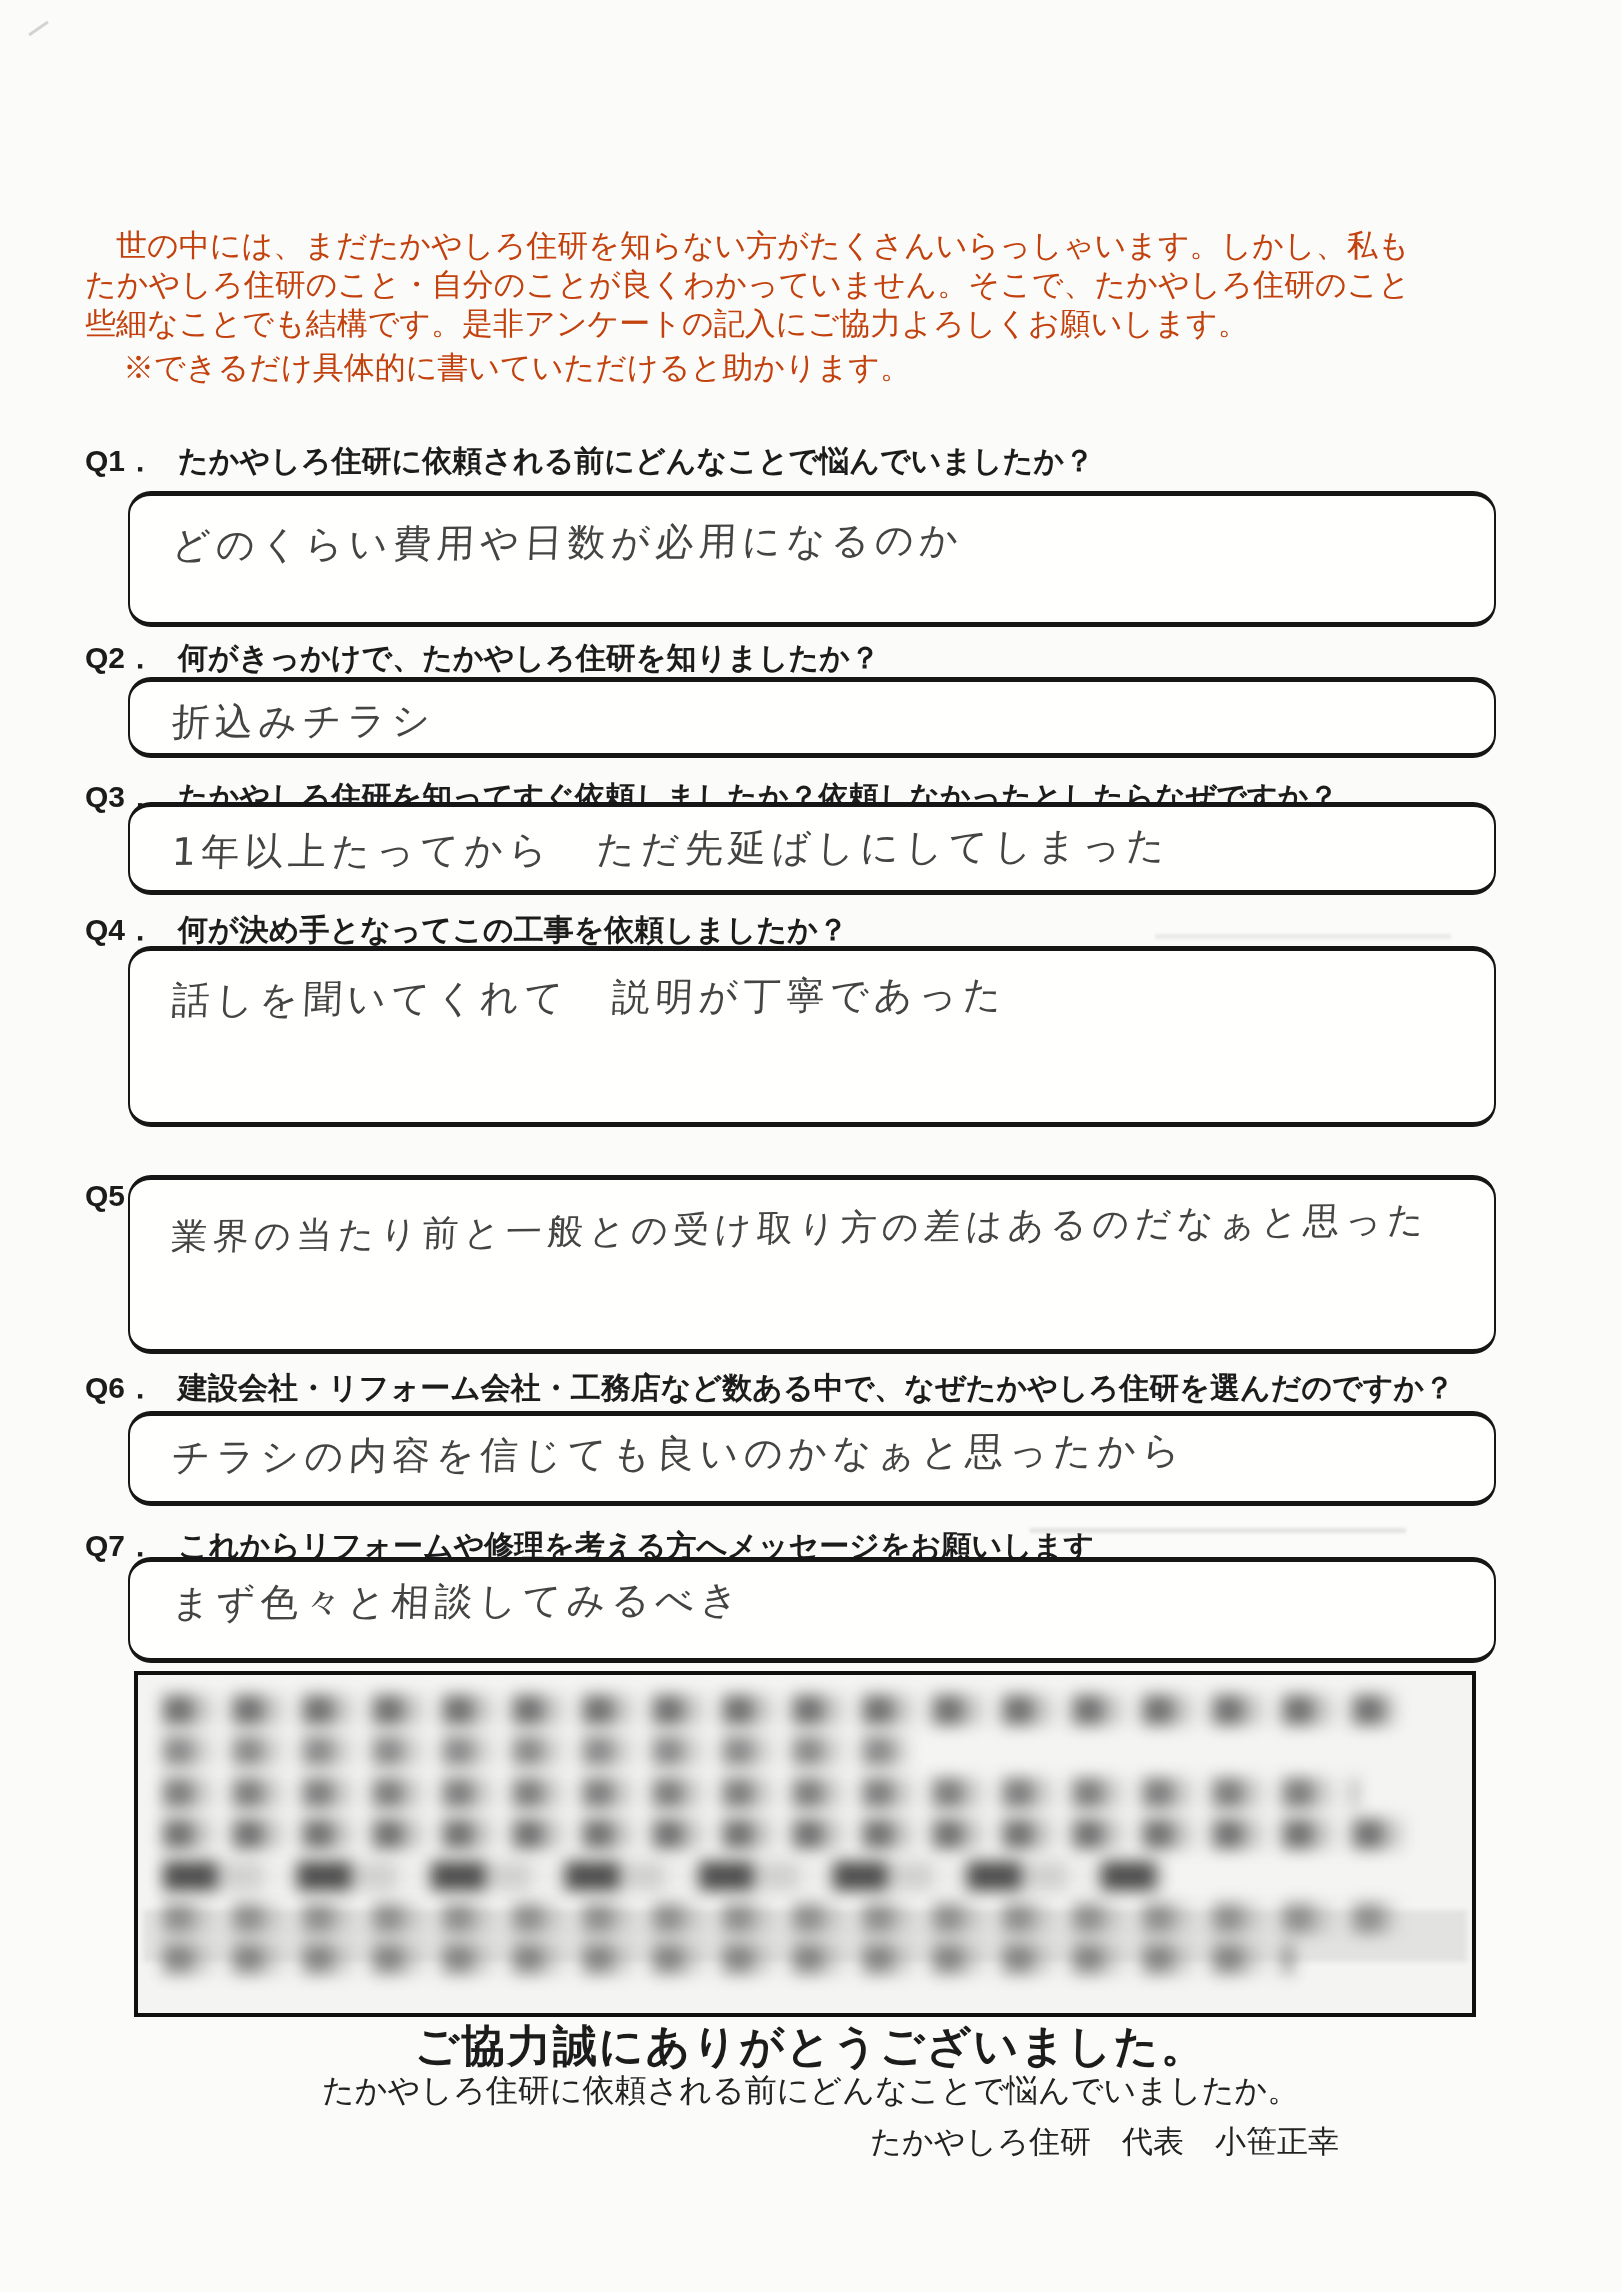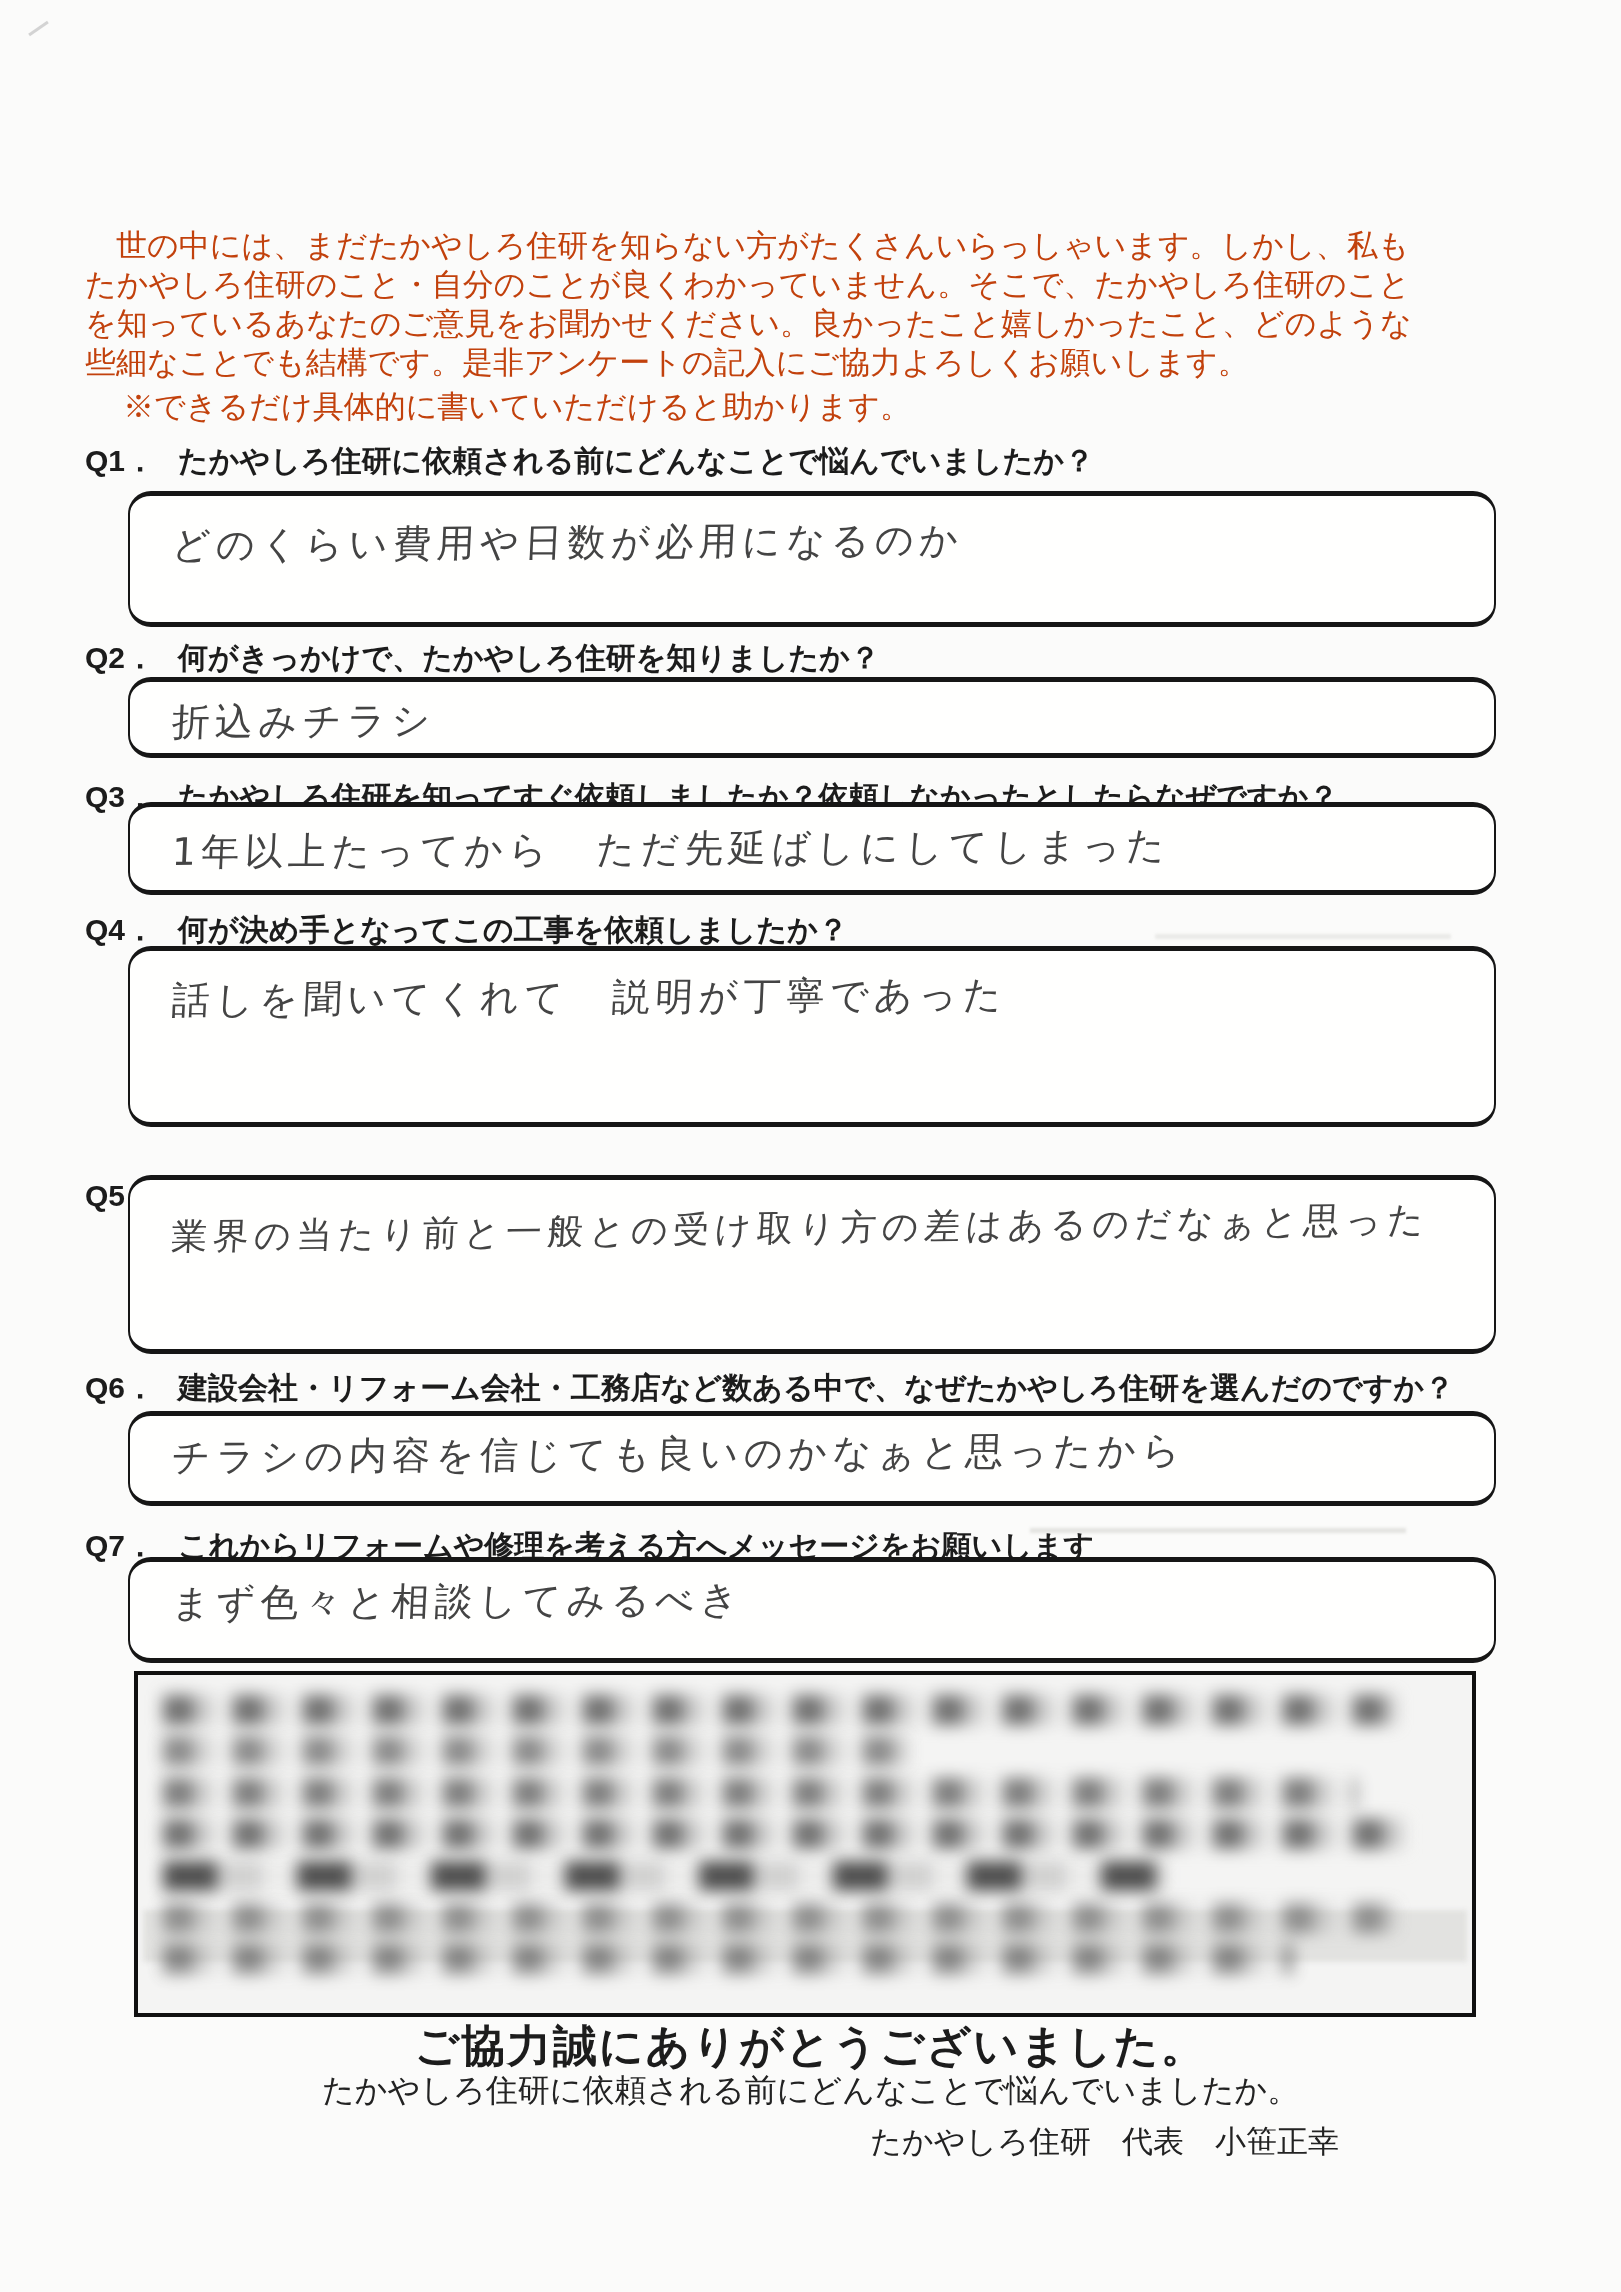--- a/index.html
+++ b/index.html
@@ -114,21 +114,20 @@
 <div class="page">
 
   <div class="scan-mark"></div>
   <div class="scan-streak streak-a"></div>
   <div class="scan-streak streak-b"></div>
 
 
   <div class="intro">
     <div>　世の中には、まだたかやしろ住研を知らない方がたくさんいらっしゃいます。しかし、私も</div>
     <div>たかやしろ住研のこと・自分のことが良くわかっていません。そこで、たかやしろ住研のこと</div>
-    <div>を知っているあなたのご意見をお聞かせください。良かったこと嬉しかったこと、どのような</div>
     <div>些細なことでも結構です。是非アンケートの記入にご協力よろしくお願いします。</div>
     <div class="intro-note">※できるだけ具体的に書いていただけると助かります。</div>
   </div>
 
   <div class="q-label q1-label">
     <span class="q-num">Q1．</span><span>たかやしろ住研に依頼される前にどんなことで悩んでいましたか？</span>
   </div>
   <div class="q-box q1-box">
     <div class="handwriting">どのくらい費用や日数が必用になるのか</div>
   </div>

